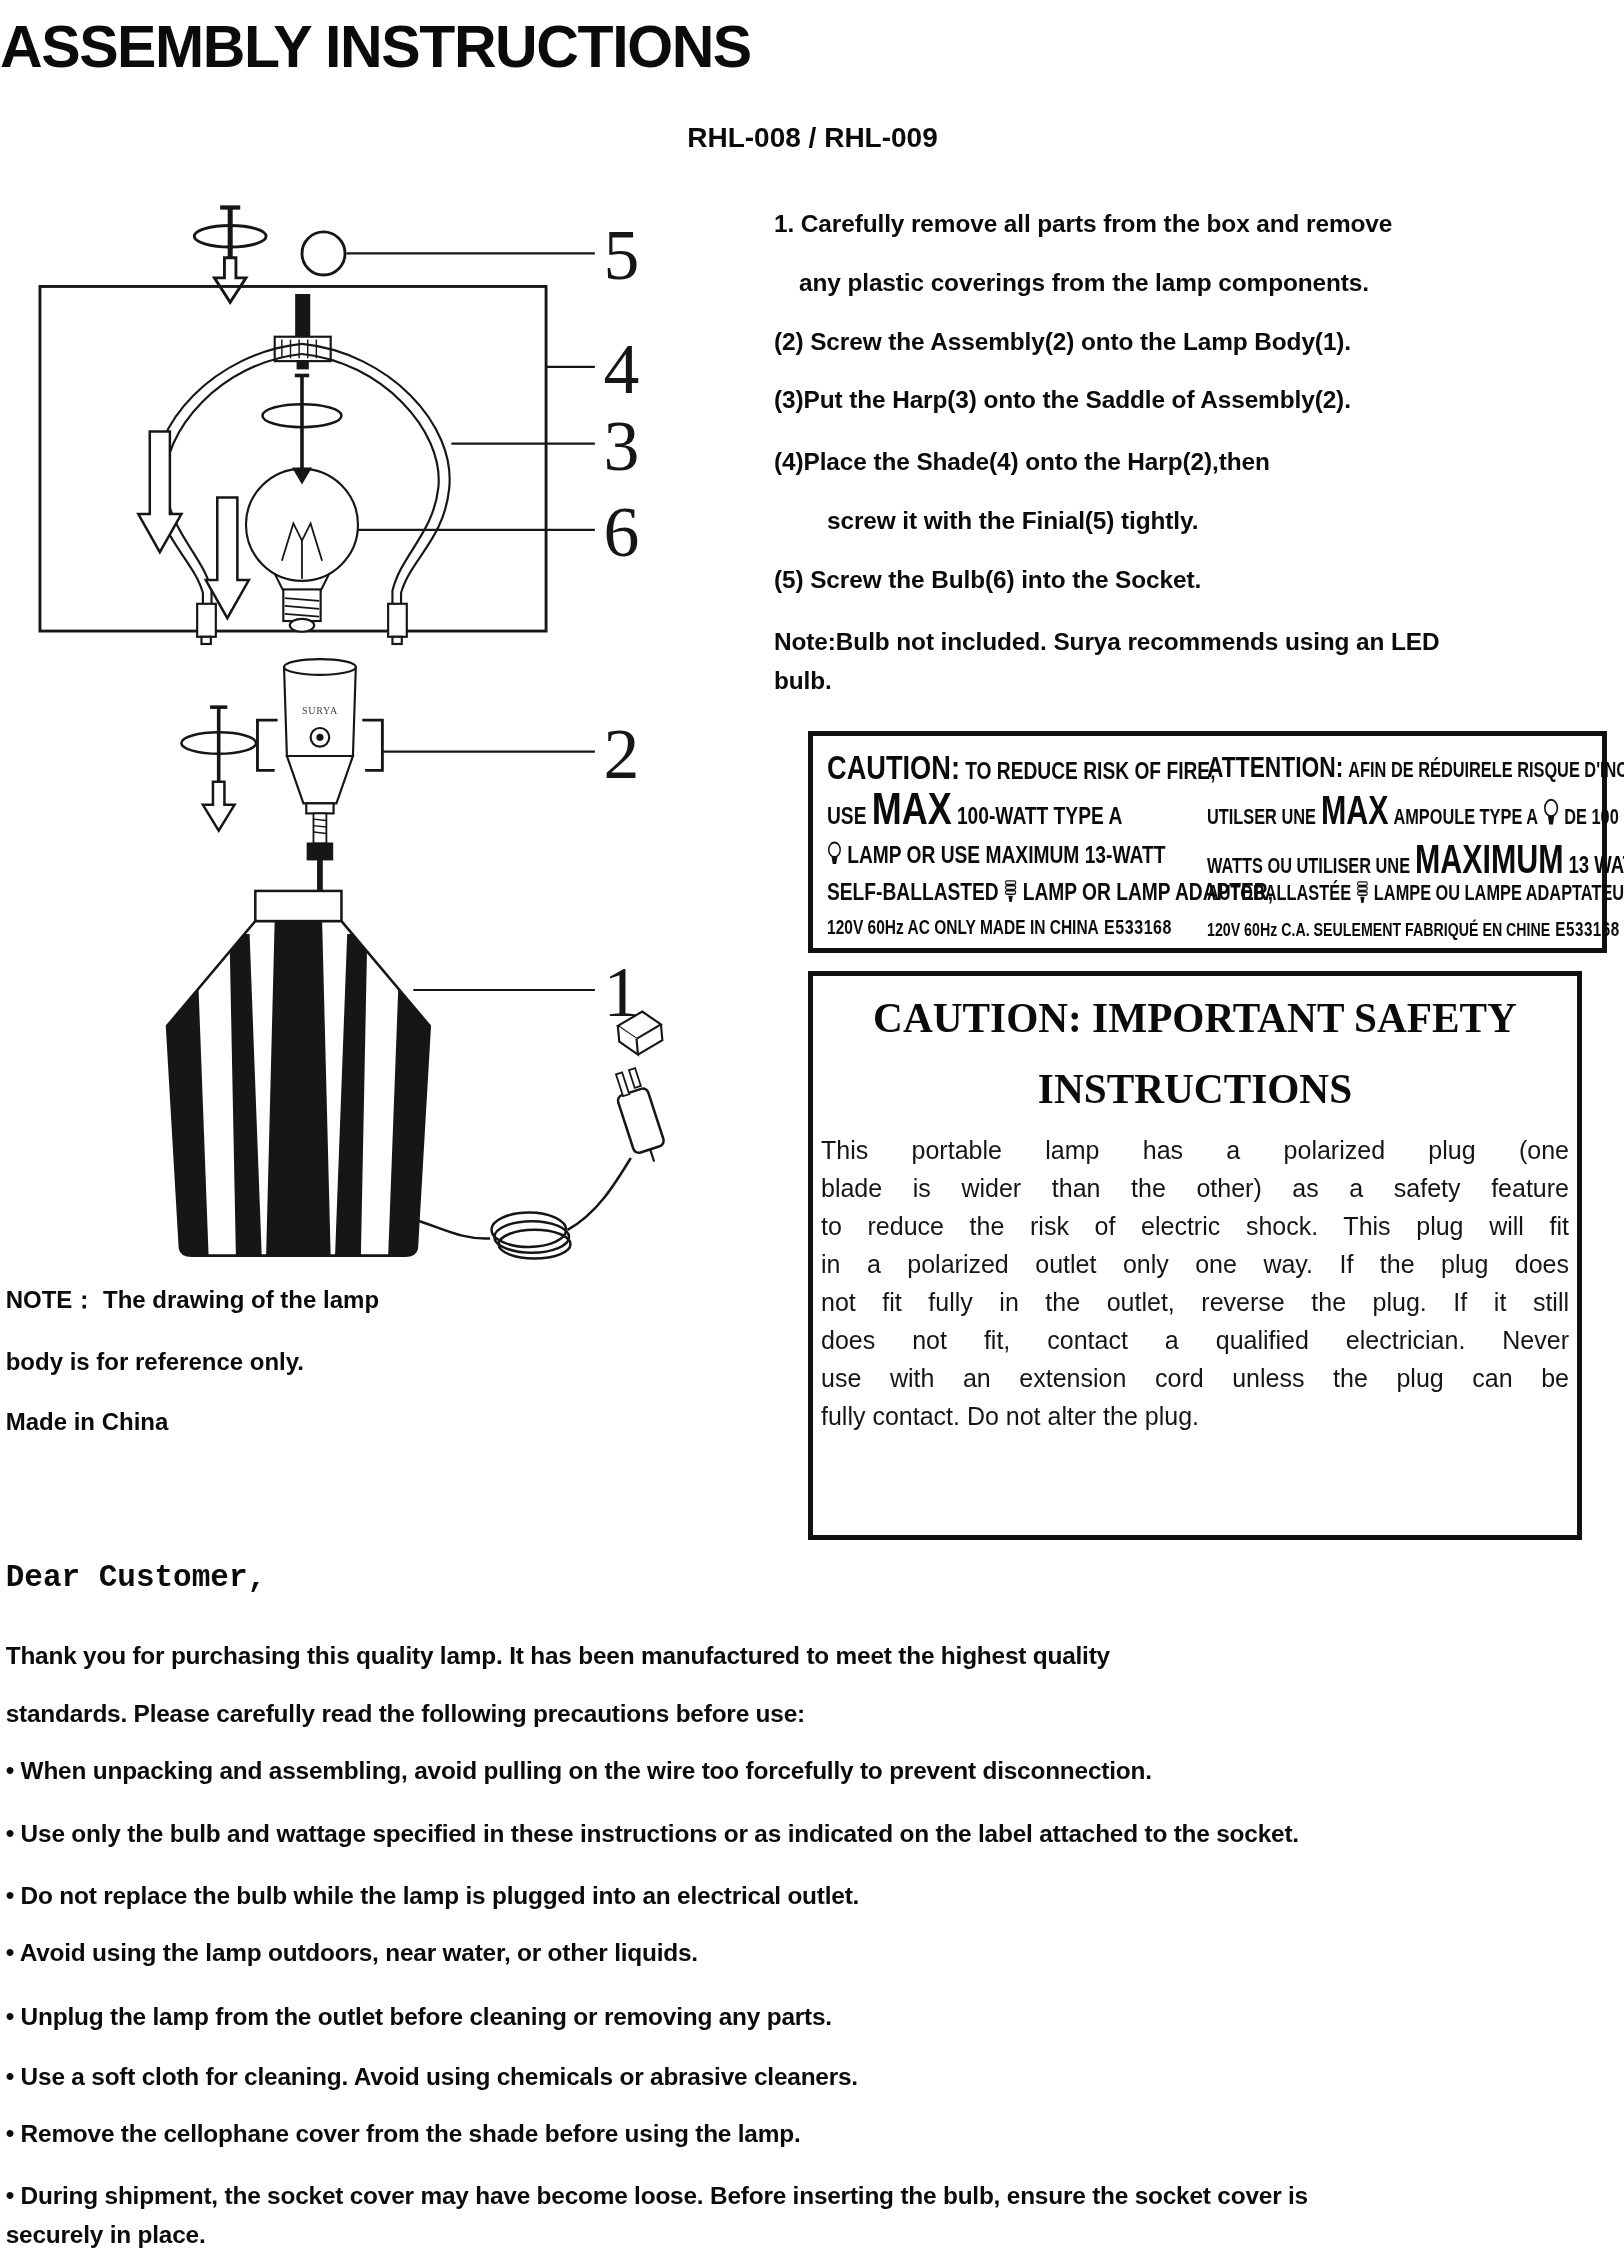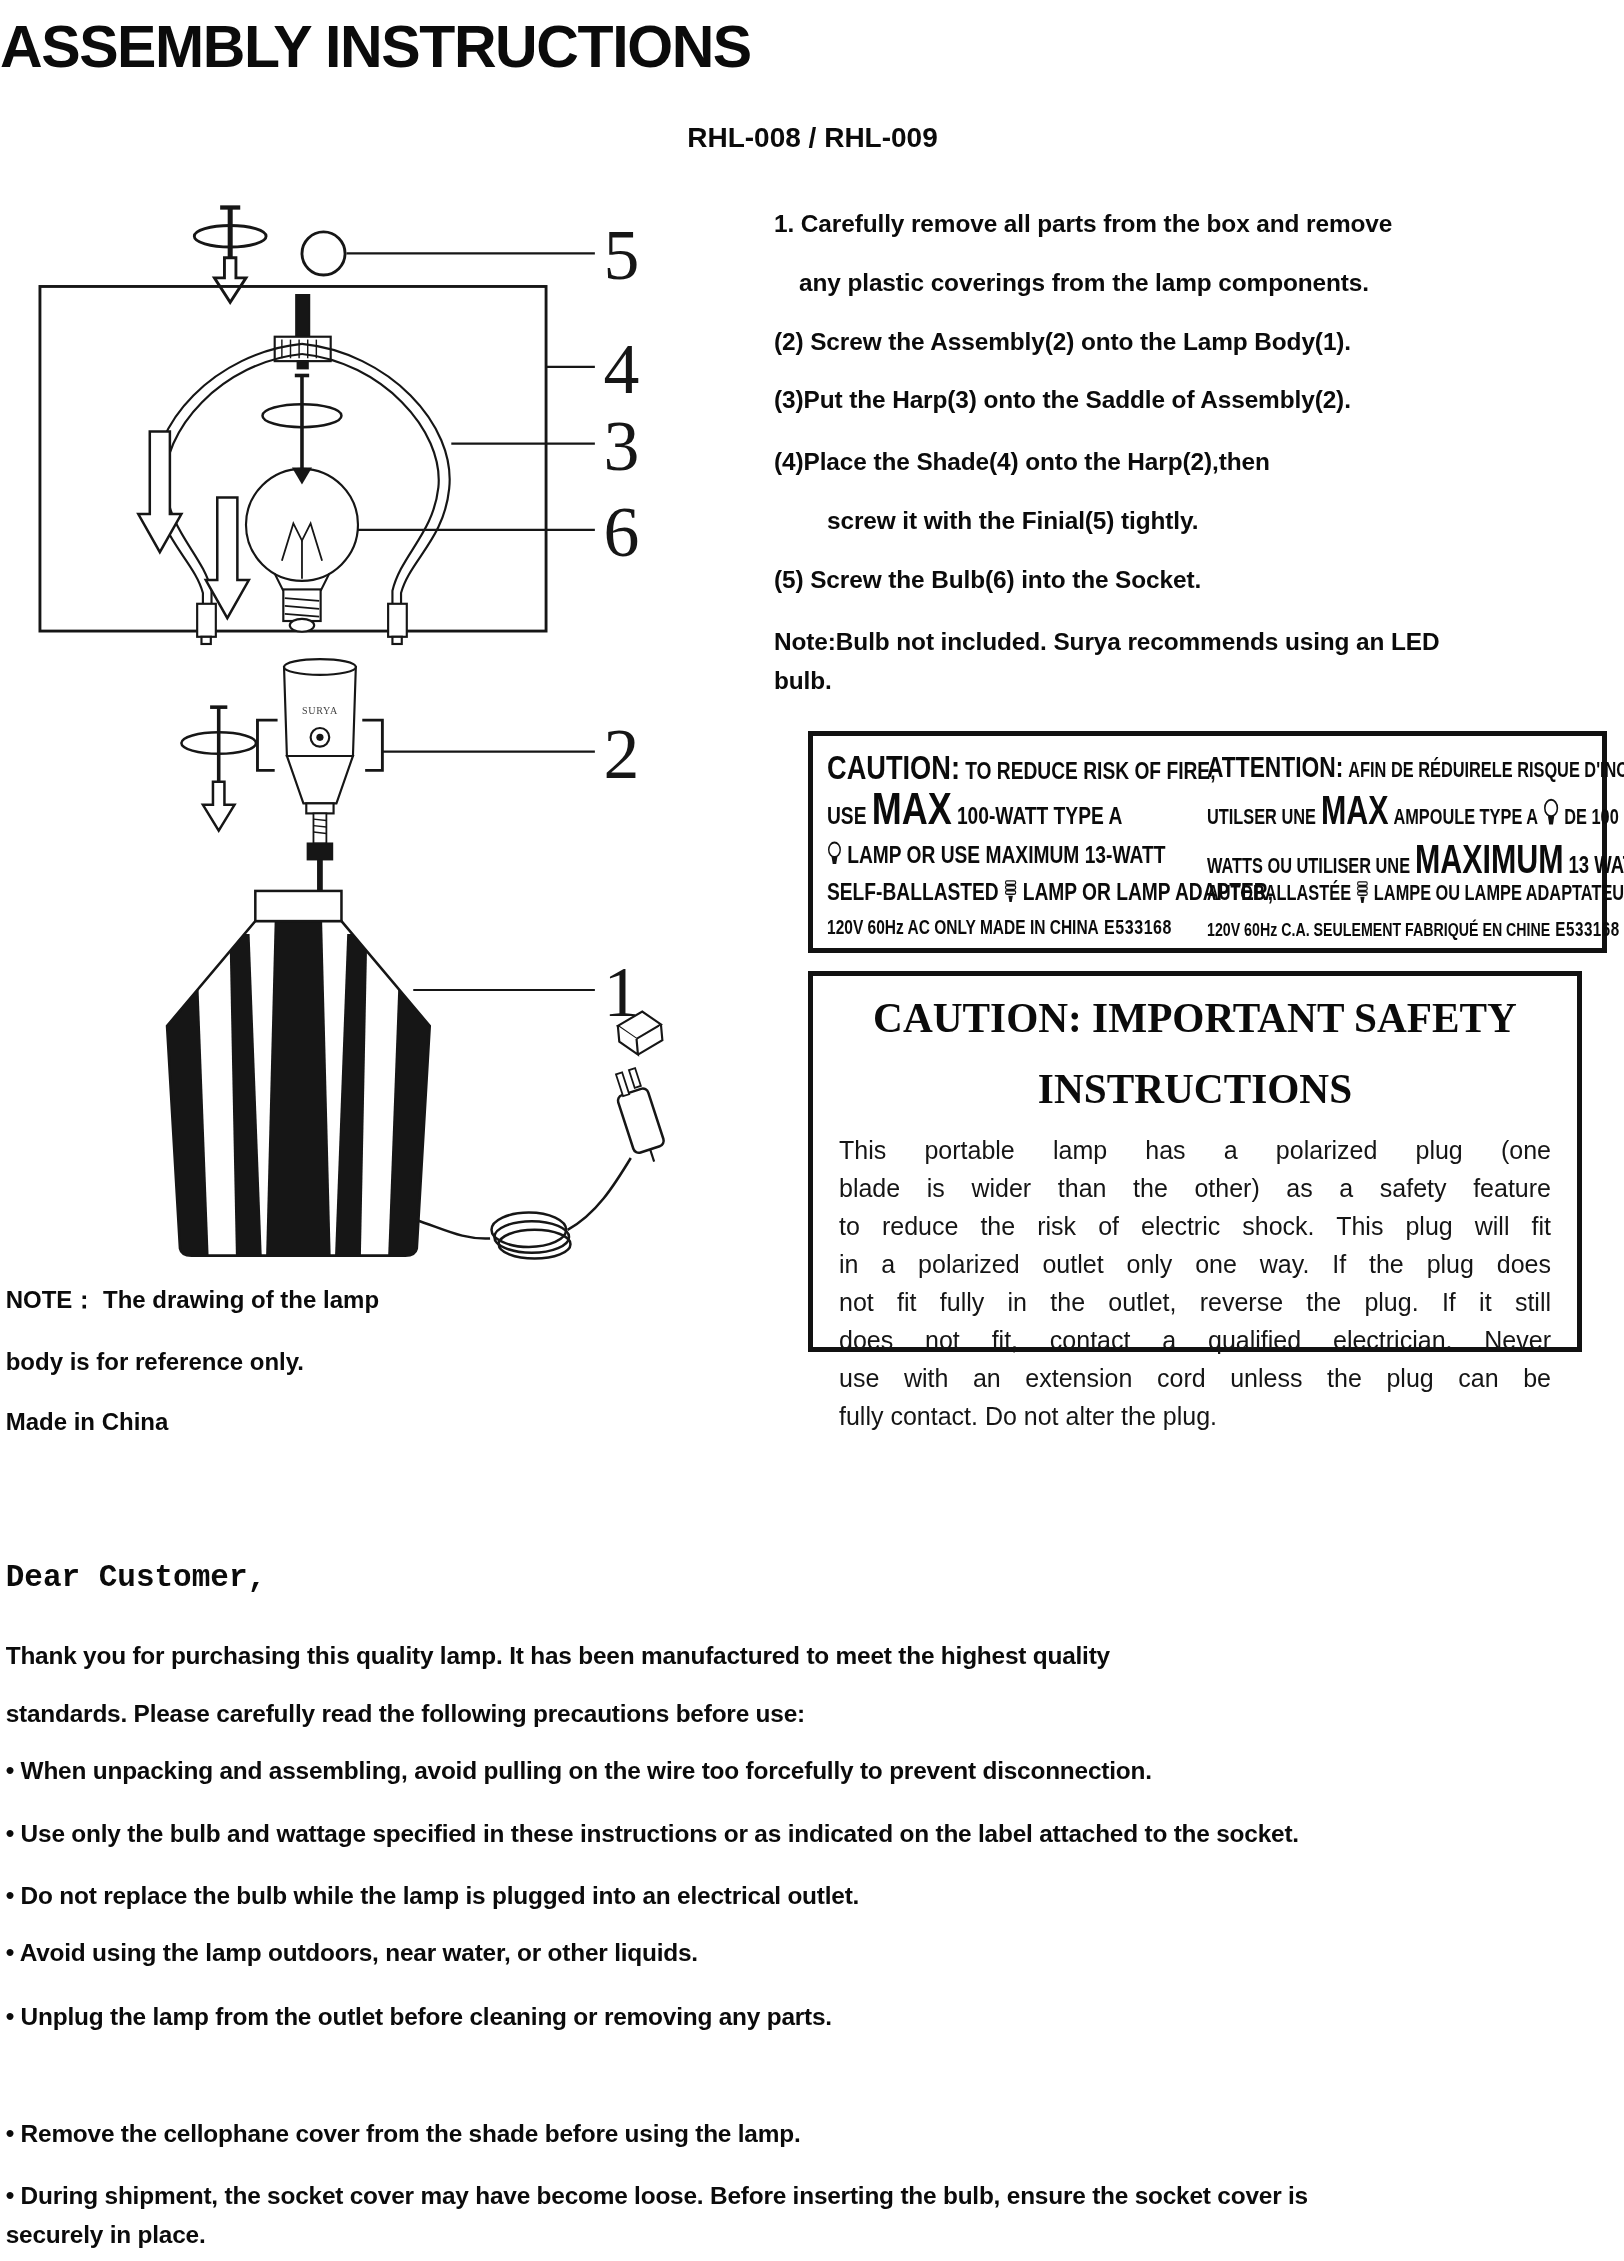--- a/index.html
+++ b/index.html
@@ -21,22 +21,22 @@
   .lcol-fr{left:394px;width:370px;}
   .lline{position:absolute;display:flex;align-items:baseline;gap:6.5px;white-space:nowrap;
          font-weight:700;transform-origin:left center;transform:scaleX(0.80);}
   .lline .t33{font-size:24px;} .lline .t30{font-size:21.5px;} .lline .t27{font-size:19.4px;}
   .lline .t26{font-size:18.7px;} .lline .t34{font-size:24.4px;}
   .lline .big48{font-size:34px;} .lline .big42{font-size:30px;}
   .lline .big62{font-size:45px;line-height:0.9;} .lline .big56{font-size:40px;line-height:0.9;}
   .lline .cert{font-size:20px;letter-spacing:0.7px;}
   .lic{align-self:flex-end;flex:0 0 auto;}
   
-  .safety-box{left:808px;top:971px;width:774px;height:381px;border:5.7px solid #111;
-              box-sizing:border-box;background:#fff;padding:17px 26px;}
+  .safety-box{left:808px;top:971px;width:774px;height:569px;border:5.7px solid #111;
+              box-sizing:border-box;background:#fff;padding:17px 8px;}
   .safety-title{font-family:"Liberation Serif",serif;font-weight:700;font-size:43px;
                 text-align:center;transform:scaleX(0.96);transform-origin:center;white-space:nowrap;}
   .safety-title.t2{margin-top:21.5px;}
   .safety-par{margin-top:18.7px;}
   .sline{font-size:25px;line-height:38px;font-weight:400;text-align:justify;
          text-align-last:justify;color:#151515;}
   .sline.last{text-align-last:left;}
   svg text{font-family:"Liberation Serif",serif;}
   .diagram-svg{left:21.5px;top:187px;}
 </style>
@@ -286,18 +286,19 @@
 
   <div class="abs greeting" style="left:5.7px;top:1560px">Dear Customer,</div>
   <div class="abs body-line" style="left:5.7px;top:1642px">Thank you for purchasing this quality lamp. It has been manufactured to meet the highest quality</div>
   <div class="abs body-line" style="left:5.7px;top:1700px">standards. Please carefully read the following precautions before use:</div>
 
   <div class="abs body-line" style="left:5.7px;top:1757px">• When unpacking and assembling, avoid pulling on the wire too forcefully to prevent disconnection.</div>
   <div class="abs body-line" style="left:5.7px;top:1820px">• Use only the bulb and wattage specified in these instructions or as indicated on the label attached to the socket.</div>
   <div class="abs body-line" style="left:5.7px;top:1882px">• Do not replace the bulb while the lamp is plugged into an electrical outlet.</div>
   <div class="abs body-line" style="left:5.7px;top:1939px">• Avoid using the lamp outdoors, near water, or other liquids.</div>
   <div class="abs body-line" style="left:5.7px;top:2003px">• Unplug the lamp from the outlet before cleaning or removing any parts.</div>
+  <div class="abs body-line" style="left:5.7px;top:2063px">• Use a soft cloth for cleaning. Avoid using chemicals or abrasive cleaners.</div>
   <div class="abs body-line" style="left:5.7px;top:2120px">• Remove the cellophane cover from the shade before using the lamp.</div>
   <div class="abs body-line" style="left:5.7px;top:2182px">• During shipment, the socket cover may have become loose. Before inserting the bulb, ensure the socket cover is</div>
   <div class="abs body-line" style="left:5.7px;top:2221px">securely in place.</div>
 
 </div>
 
 
 </body></html>

